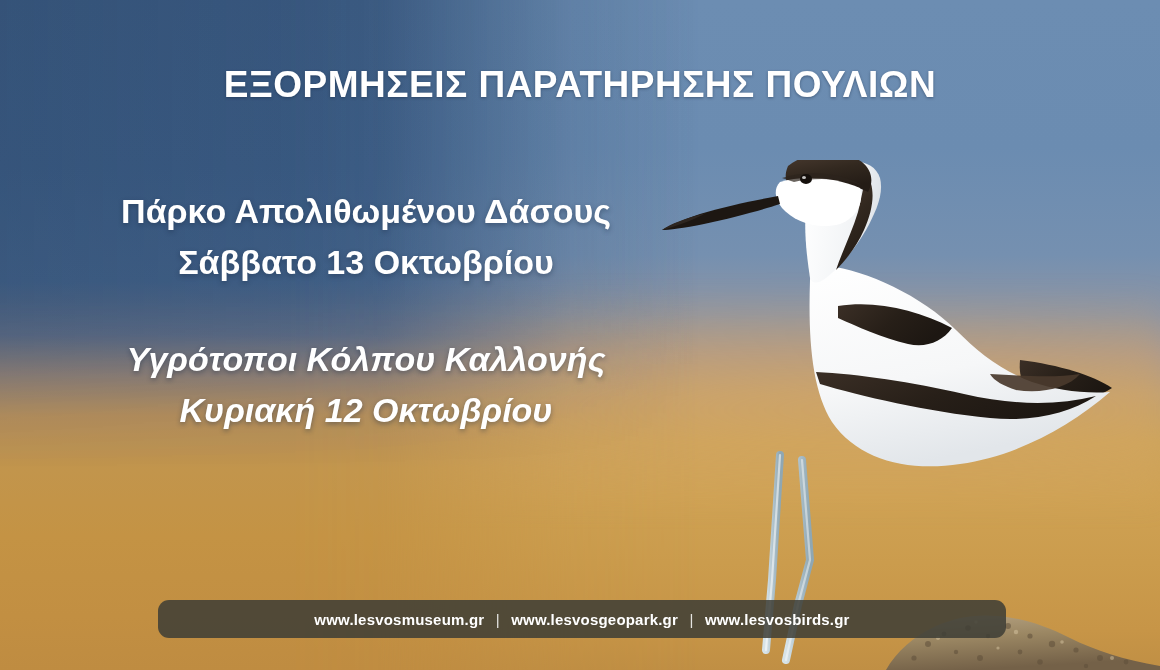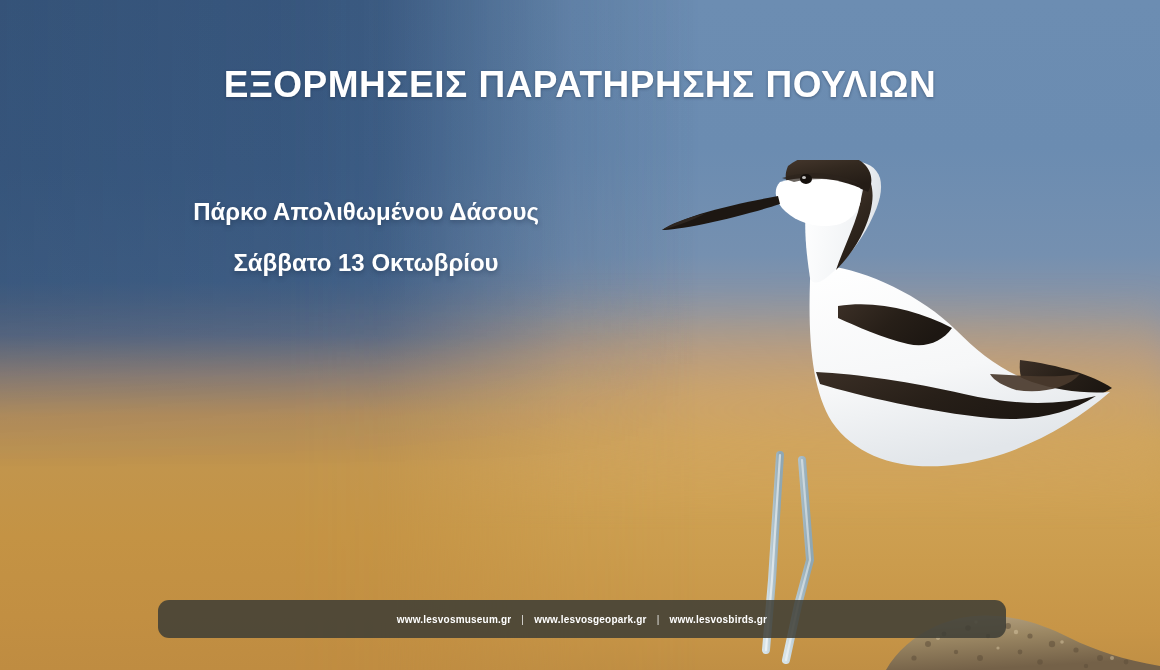--- a/index.html
+++ b/index.html
@@ -114,42 +114,42 @@
     left: 16px;
     width: 700px;
     text-align: center;
     color: #ffffff;
     text-shadow: 0 2px 5px rgba(25,40,65,0.42);
   }
   .block-one { top: 186px; }
   .block-two { top: 334px; font-style: italic; }
 
   .block .line {
-    font-size: 24px;
+    font-size: 34px;
     font-weight: bold;
     line-height: 51px;
     white-space: nowrap;
   }
 
   
   .footer-bar {
     position: absolute;
     left: 158px;
     top: 600px;
     width: 848px;
     height: 38px;
     background: rgba(62,62,53,0.86);
     border-radius: 11px;
     display: flex;
     align-items: center;
     justify-content: center;
   }
   .footer-text {
     color: #ffffff;
-    font-size: 10px;
+    font-size: 15px;
     font-weight: bold;
     letter-spacing: 0.2px;
     white-space: nowrap;
   }
   .footer-sep {
     color: #ffffff;
     opacity: 0.85;
     padding: 0 7px;
     font-weight: normal;
   }
@@ -293,20 +293,24 @@
     </svg>
   </div>
 
   <div class="poster-title">ΕΞΟΡΜΗΣΕΙΣ ΠΑΡΑΤΗΡΗΣΗΣ ΠΟΥΛΙΩΝ</div>
 
   <div class="block block-one">
     <div class="line">Πάρκο Απολιθωμένου Δάσους</div>
     <div class="line">Σάββατο 13 Οκτωβρίου</div>
   </div>
 
+  <div class="block block-two">
+    <div class="line">Υγρότοποι Κόλπου Καλλονής</div>
+    <div class="line">Κυριακή 12 Οκτωβρίου</div>
+  </div>
 
   <div class="footer-bar">
     <div class="footer-text">
       <span>www.lesvosmuseum.gr</span>
       <span class="footer-sep">|</span>
       <span>www.lesvosgeopark.gr</span>
       <span class="footer-sep">|</span>
       <span>www.lesvosbirds.gr</span>
     </div>
   </div>

